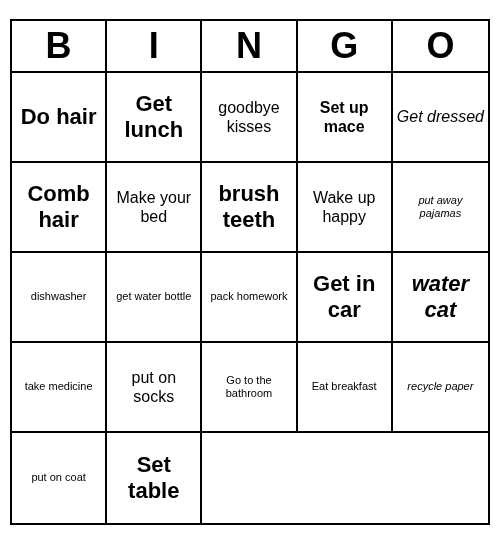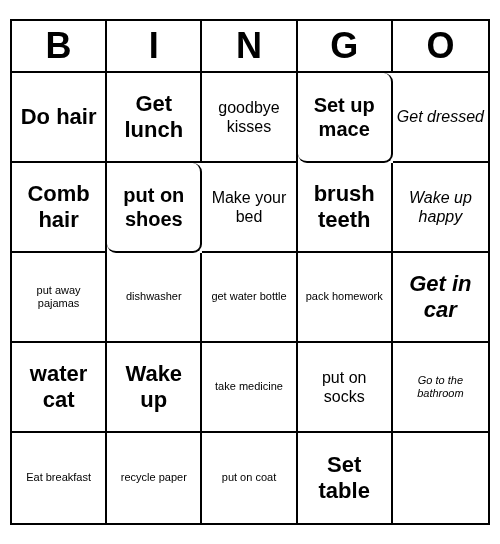--- a/index.html
+++ b/index.html
@@ -52,23 +52,22 @@
       font-style: italic;
     }
     .bingo-cell:nth-child(n+21) {
       border-bottom: none;
     }
     .bingo-cell.large {
       font-size: 22px;
       font-weight: bold;
     }
     .bingo-cell.medium {
-      font-size: 20px;
+      font-size: 16px;
       font-weight: bold;
-      border-radius: 9px;
     }
     .bingo-cell.small {
       font-size: 16px;
     }
     .bingo-cell.xsmall {
       font-size: 11px;
     }
   </style>
 </head>
 <body>
@@ -81,31 +80,29 @@
       <div class="bingo-header-cell">G</div>
       <div class="bingo-header-cell">O</div>
     </div>
   <div class="bingo-grid">
   <div class="bingo-cell large">Do hair</div>
       <div class="bingo-cell large">Get lunch</div>
       <div class="bingo-cell small">goodbye kisses</div>
       <div class="bingo-cell medium">Set up mace</div>
       <div class="bingo-cell small">Get dressed</div>
       <div class="bingo-cell large">Comb hair</div>
-      <div class="bingo-cell medium">put on shoes</div>
       <div class="bingo-cell small">Make your bed</div>
       <div class="bingo-cell large">brush teeth</div>
       <div class="bingo-cell small">Wake up happy</div>
       <div class="bingo-cell xsmall">put away pajamas</div>
       <div class="bingo-cell xsmall">dishwasher</div>
       <div class="bingo-cell xsmall">get water bottle</div>
       <div class="bingo-cell xsmall">pack homework</div>
       <div class="bingo-cell large">Get in car</div>
       <div class="bingo-cell large">water cat</div>
-      <div class="bingo-cell large">Wake up</div>
       <div class="bingo-cell xsmall">take medicine</div>
       <div class="bingo-cell small">put on socks</div>
       <div class="bingo-cell xsmall">Go to the bathroom</div>
       <div class="bingo-cell xsmall">Eat breakfast</div>
       <div class="bingo-cell xsmall">recycle paper</div>
       <div class="bingo-cell xsmall">put on coat</div>
       <div class="bingo-cell large">Set table</div>
     </div>
 </div>
 

